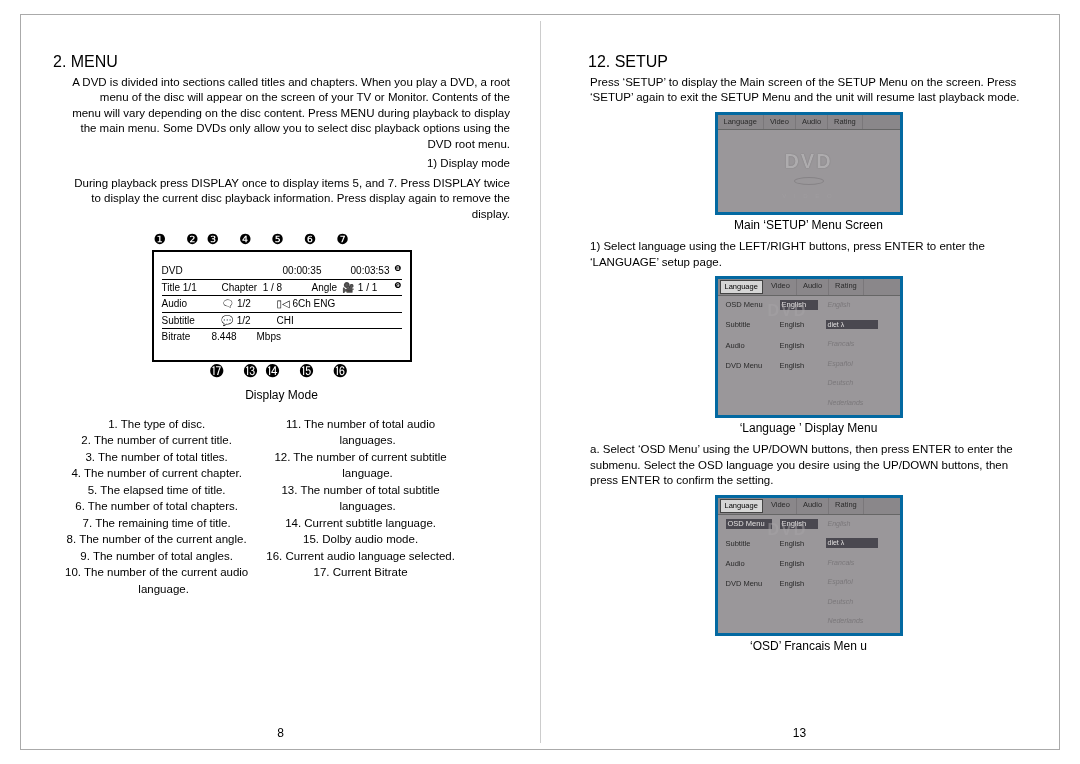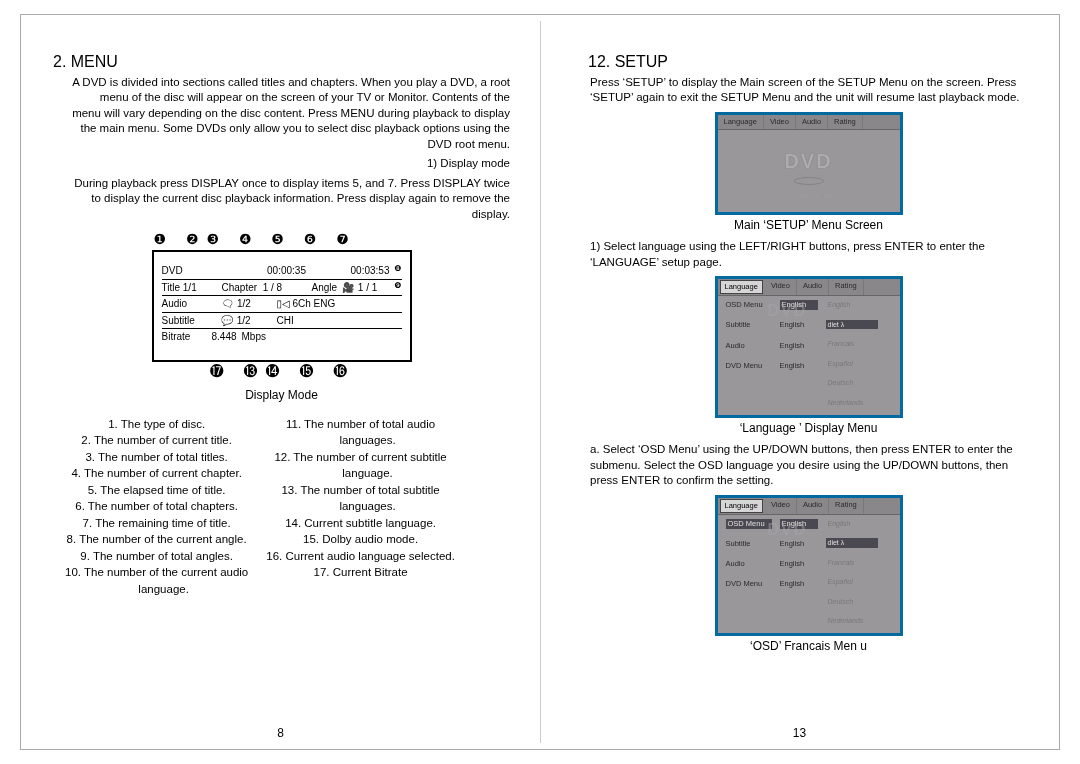--- a/index.html
+++ b/index.html
@@ -144,21 +144,21 @@
     <div class="body-text">A DVD is divided into sections called titles and chapters. When you play a DVD, a root menu of the disc will appear on the screen of your  TV or Monitor. Contents of the menu will vary depending on the disc  content. Press MENU during playback to display the main menu.  Some DVDs only allow you to select disc playback options using the DVD root menu.</div>
 
     <div class="body-text">1) Display mode</div>
     <div class="body-text">During playback press DISPLAY once to display items 5, and 7. Press DISPLAY twice to display the current disc playback information. Press display again to remove the display.</div>
 
     <div class="display-diagram">
       <div class="callouts-top">❶ ❷❸     ❹ ❺ ❻  ❼</div>
       <div class="osd-box">
         <div class="osd-row">
           <span style="width:90px">DVD</span>
-          <span style="width:70px;text-align:center">00:00:35</span>
+          <span style="width:70px;text-align:right">00:00:35</span>
           <span style="flex:1;text-align:right">00:03:53</span>
           <span style="width:12px;text-align:right;font-size:8px">❽</span>
         </div>
         <div style="border-top:1px solid #000;margin:1px 0"></div>
         <div class="osd-row">
           <span style="width:60px">Title 1/1</span>
           <span style="width:90px">Chapter  1 / 8</span>
           <span style="flex:1">Angle  🎥 1 / 1</span>
           <span style="width:12px;text-align:right;font-size:8px">❾</span>
         </div>
@@ -170,21 +170,21 @@
         </div>
         <div style="border-top:1px solid #000;margin:1px 0"></div>
         <div class="osd-row">
           <span style="width:60px">Subtitle</span>
           <span style="width:55px">💬 1/2</span>
           <span style="flex:1">CHI</span>
         </div>
         <div style="border-top:1px solid #000;margin:1px 0"></div>
         <div class="osd-row">
           <span style="width:50px">Bitrate</span>
-          <span style="width:30px">8.448</span>
+          <span style="width:45px">8.448</span>
           <span style="flex:1">Mbps</span>
         </div>
       </div>
       <div class="callouts-bottom" style="text-align:center">⓱     ⓭⓮ ⓯ ⓰</div>
       <div class="osd-caption">Display Mode</div>
     </div>
 
     <div class="legend-wrap">
       <div class="legend-col">
         <div>1. The type of disc.</div>

